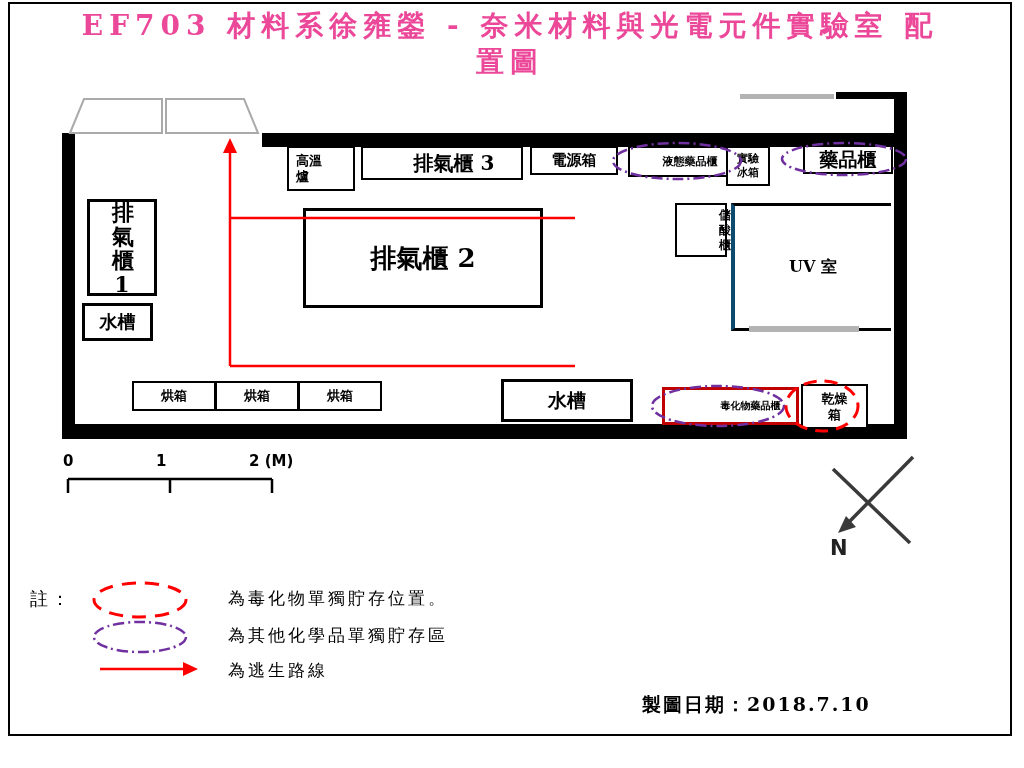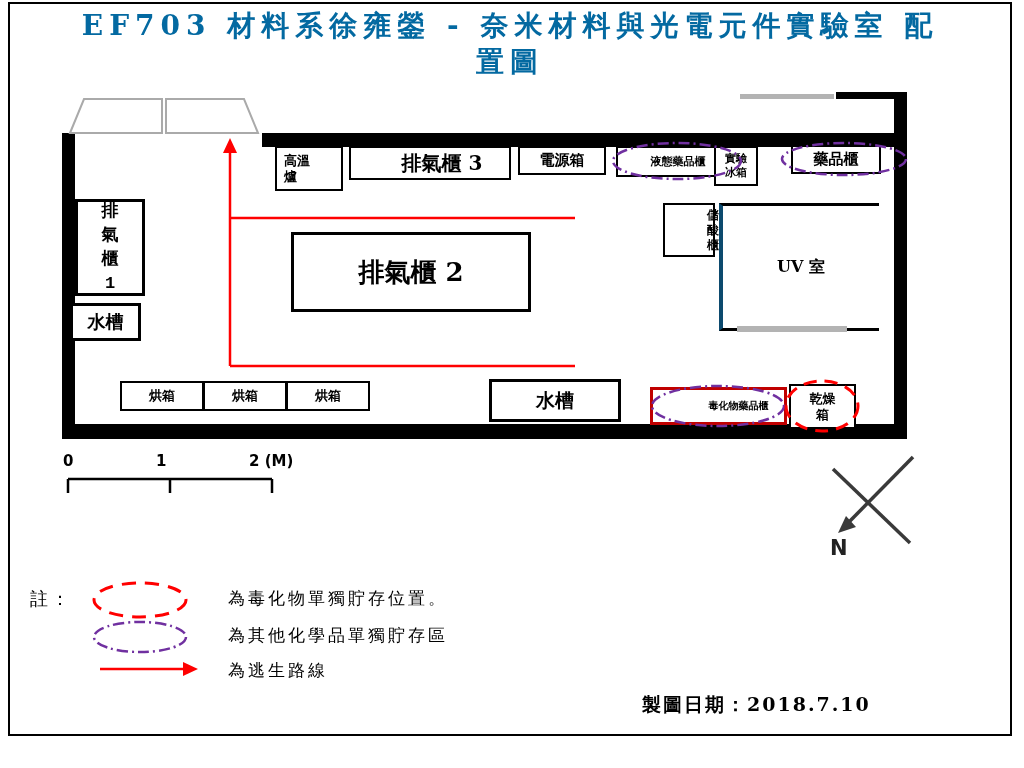--- a/index.html
+++ b/index.html
@@ -2,26 +2,26 @@
 <html><head>
 <meta charset="utf-8">
 <style>
   * { margin:0; padding:0; box-sizing:border-box; }
   html,body { background:#fff; width:1024px; height:768px; overflow:hidden; }
   .page { position:relative; width:1024px; height:768px; background:#fff;
           font-family:"DejaVu Serif", serif; }
   .frame { position:absolute; left:8px; top:2px; width:1004px; height:734px;
            border:2px solid #000; }
   .title { position:absolute; left:40px; top:8px; width:940px; text-align:center;
-           font-size:28px; font-weight:bold; letter-spacing:6px; line-height:36px; color:#0369a1; }
+           font-size:28px; font-weight:bold; letter-spacing:6px; line-height:36px; color:#ec4899; }
   .wall { position:absolute; background:#000; }
   .graywall { position:absolute; background:#b3b3b3; }
   .box { position:absolute; background:#fff; border:2px solid #000;
          display:flex; align-items:center; justify-content:center;
-         font-weight:bold; color:#000; text-align:center; }
+         font-weight:bold; color:#000; text-align:center;margin-left:12px; }
   .lbl { display:inline-block; word-break:break-all; }
   .svglayer { position:absolute; left:0; top:0; width:1024px; height:768px;
               pointer-events:none; }
   .scalenum { position:absolute; font-family:"DejaVu Sans", sans-serif;
               font-weight:bold; font-size:15px; color:#000; }
   .north { position:absolute; left:830px; top:536px; font-family:"DejaVu Sans", sans-serif;
            font-weight:bold; font-size:21px; color:#222; }
   .legendtext { position:absolute; font-size:17px; letter-spacing:3px; color:#000; }
   .date { position:absolute; left:642px; top:692px; font-size:19px; font-weight:bold;
           letter-spacing:2px; color:#000; }
@@ -53,32 +53,32 @@
   </div>
   <div class="box" style="left:518px; top:146px; width:88px; height:29px; font-size:15px;">
     <span class="lbl">電源箱</span>
   </div>
   <div class="box" style="left:616px; top:146px; width:124px; height:31px; font-size:11px;text-align:center;">
     <span class="lbl">液態藥品櫃</span>
   </div>
   <div class="box" style="left:714px; top:146px; width:44px; height:40px; font-size:11px;">
     <span class="lbl" style="width:24px; line-height:14px;">實驗冰箱</span>
   </div>
-  <div class="box" style="left:791px; top:145px; width:90px; height:29px; font-size:15px;">
+  <div class="box" style="left:791px; top:145px; width:90px; height:29px; font-size:19px;">
     <span class="lbl">藥品櫃</span>
   </div>
 
-  <div class="box" style="left:75px; top:199px; width:70px; height:97px; border-width:3px; font-size:17px;font-family:Liberation Mono, monospace;">
+  <div class="box" style="left:75px; top:199px; width:70px; height:97px; border-width:3px; font-size:22px;">
     <span class="lbl" style="width:20px; line-height:24px;">排氣櫃1</span>
   </div>
   <div class="box" style="left:70px; top:303px; width:71px; height:38px; border-width:3px; font-size:18px;">
     <span class="lbl">水槽</span>
   </div>
 
-  <div class="box" style="left:291px; top:232px; width:240px; height:80px; border-width:3px; font-size:26px;">
+  <div class="box" style="left:291px; top:208px; width:240px; height:100px; border-width:3px; font-size:26px;">
     <span class="lbl">排氣櫃 2</span>
   </div>
 
   <div class="box" style="left:663px; top:203px; width:49px; height:54px; font-size:12px;padding-left:48px;">
     <span class="lbl" style="width:26px; line-height:15px;">儲酸櫃</span>
   </div>
   <div class="box" style="left:719px; top:203px; width:160px; height:128px; border:none; border-left:4px solid #0c4a6e; border-top:3px solid #000; border-bottom:3px solid #000; font-size:16px;">
     <span class="lbl">UV 室</span>
     <div class="graywall" style="left:14px; bottom:-4px; width:110px; height:6px;"></div>
   </div>

